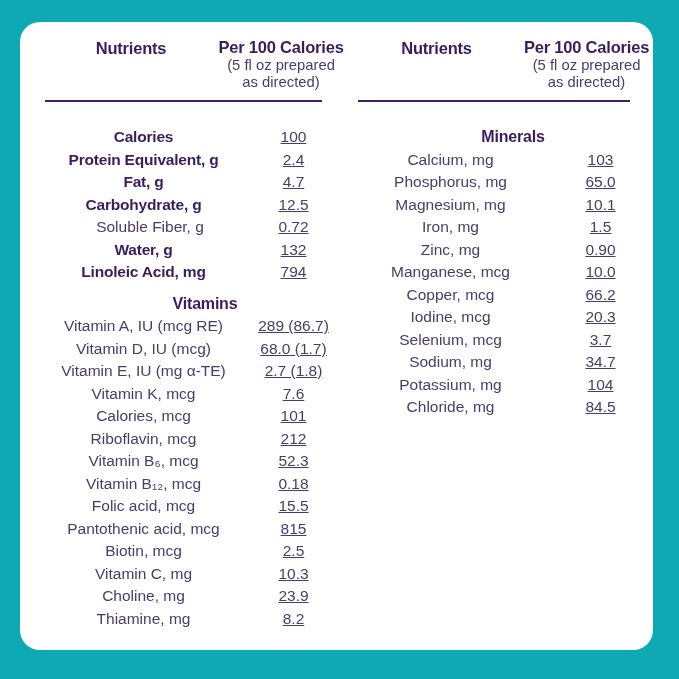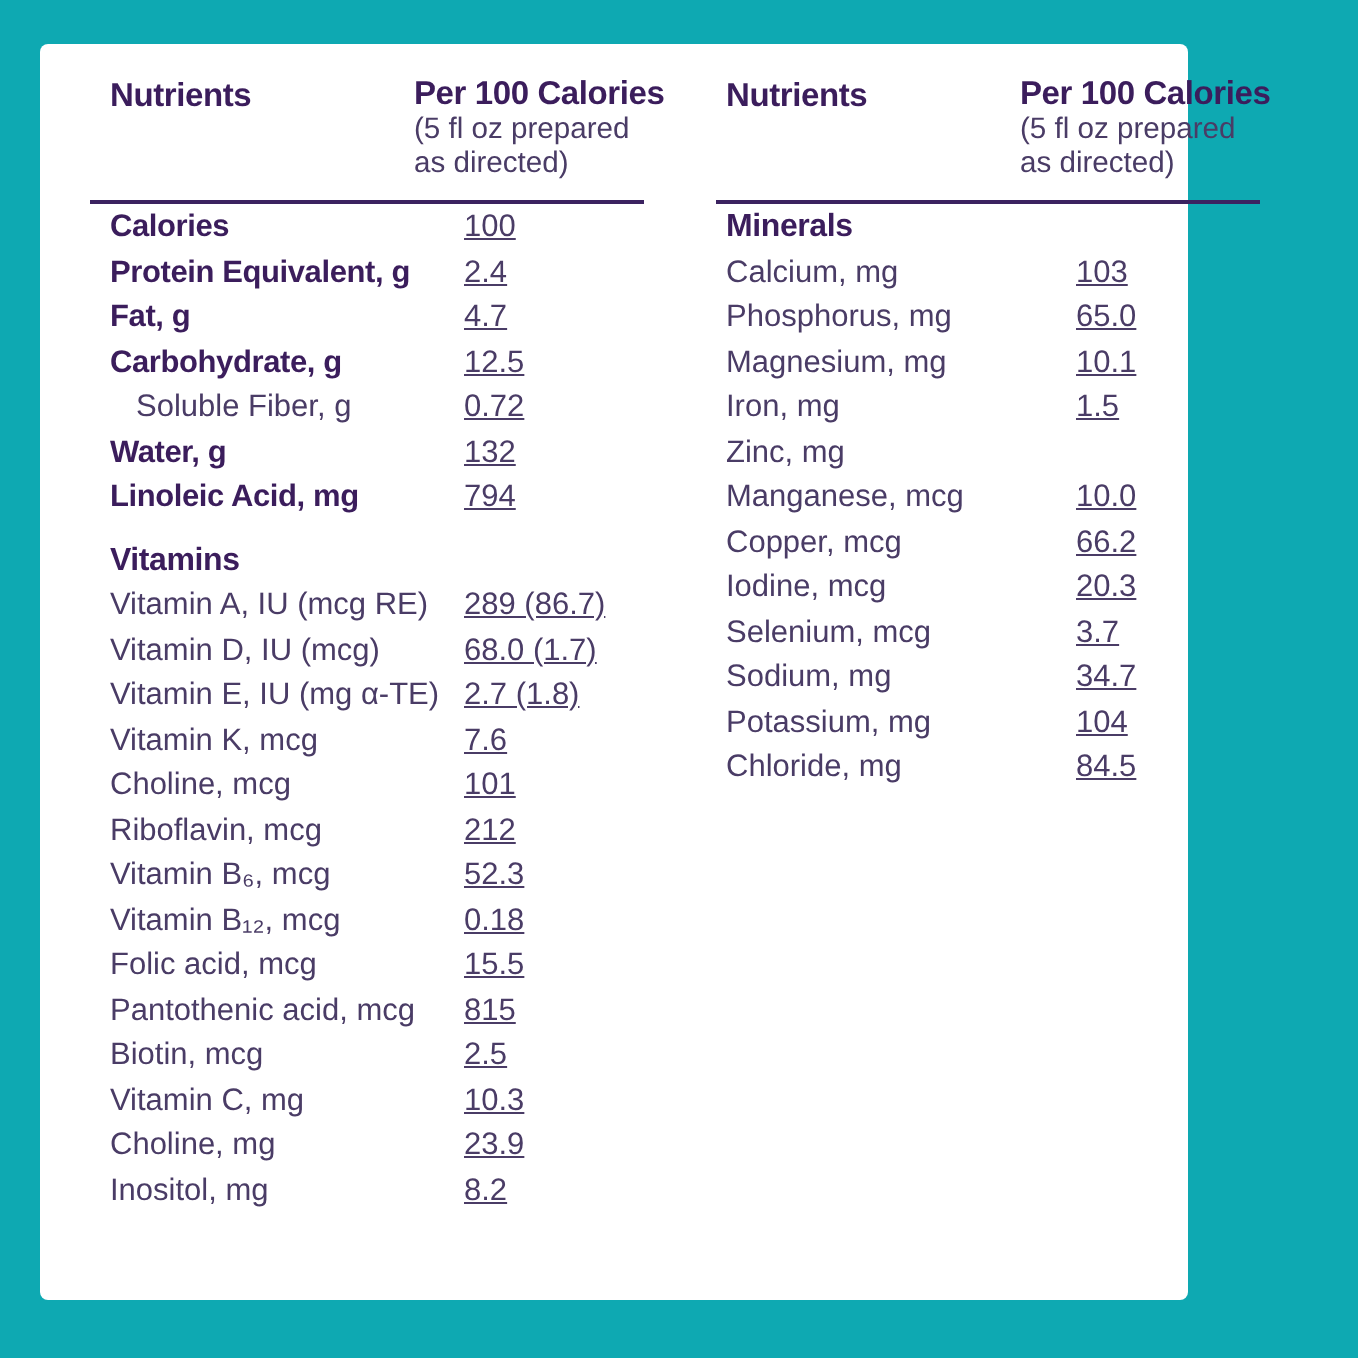--- a/index.html
+++ b/index.html
@@ -14,23 +14,24 @@
   body {
     width: 679px; height: 679px;
     background: var(--teal);
     position: relative;
     font-family: "Liberation Sans", "DejaVu Sans", sans-serif;
     overflow: hidden;
   }
   .card {
     position: absolute;
     left: 20px; top: 22px;
-    width: 574px; height: 628px;
+    width: 633px; height: 628px;
     background: var(--card);
-    border-radius: 4px;
+    border-radius: 20px;
+    text-align: center;
   }
   .col { position: absolute; top: 16px; }
   .col-left  { left: 35px;  width: 300px; }
   .col-right { left: 343px; width: 300px; }
 
   .col-header { display: grid; height: 62px; }
   .col-left  .col-header { grid-template-columns: 152px 1fr; }
   .col-right .col-header { grid-template-columns: 147px 1fr; }
 
   .h-nutrients {
@@ -44,21 +45,21 @@
   .h-sub {
     font-weight: normal; font-size: 14.8px; line-height: 17px;
     color: var(--purple-reg);
   }
   .rule {
     height: 2px; background: var(--rule); border: 0; margin: 0;
   }
   .col-left  .rule { margin-left: -10px; width: 277px; }
   .col-right .rule { margin-left: -5px;  width: 272px; }
 
-  .col-body { margin-top: 1px; }
+  .col-body { margin-top: 24px; }
 
   .section-title {
     font-weight: bold; font-size: 16px; line-height: 22.5px;
     color: var(--purple-bold); margin-top: 9px; letter-spacing: -0.2px;
   }
   .col-body > .section-title:first-child { margin-top: 0; }
 
   .row {
     display: grid;
     font-size: 15.5px; line-height: 22.5px;
@@ -125,21 +126,21 @@
         </div>
         <div class="row">
           <span class="lbl">Vitamin E, IU (mg α-TE)</span>
           <span class="val">2.7 (1.8)</span>
         </div>
         <div class="row">
           <span class="lbl">Vitamin K, mcg</span>
           <span class="val">7.6</span>
         </div>
         <div class="row">
-          <span class="lbl">Choline, mcg</span>
+          <span class="lbl">Calories, mcg</span>
           <span class="val">101</span>
         </div>
         <div class="row">
           <span class="lbl">Riboflavin, mcg</span>
           <span class="val">212</span>
         </div>
         <div class="row">
           <span class="lbl">Vitamin B₆, mcg</span>
           <span class="val">52.3</span>
         </div>
@@ -161,21 +162,21 @@
         </div>
         <div class="row">
           <span class="lbl">Vitamin C, mg</span>
           <span class="val">10.3</span>
         </div>
         <div class="row">
           <span class="lbl">Choline, mg</span>
           <span class="val">23.9</span>
         </div>
         <div class="row">
-          <span class="lbl">Inositol, mg</span>
+          <span class="lbl">Thiamine, mg</span>
           <span class="val">8.2</span>
         </div>
       </div>
   </div>
 
   <div class="col col-right">
     <div class="col-header">
       <div class="h-nutrients">Nutrients</div>
       <div>
         <div class="h-per">Per 100 Calories</div>
@@ -197,20 +198,21 @@
         <div class="row">
           <span class="lbl">Magnesium, mg</span>
           <span class="val">10.1</span>
         </div>
         <div class="row">
           <span class="lbl">Iron, mg</span>
           <span class="val">1.5</span>
         </div>
         <div class="row">
           <span class="lbl">Zinc, mg</span>
+          <span class="val">0.90</span>
         </div>
         <div class="row">
           <span class="lbl">Manganese, mcg</span>
           <span class="val">10.0</span>
         </div>
         <div class="row">
           <span class="lbl">Copper, mcg</span>
           <span class="val">66.2</span>
         </div>
         <div class="row">

